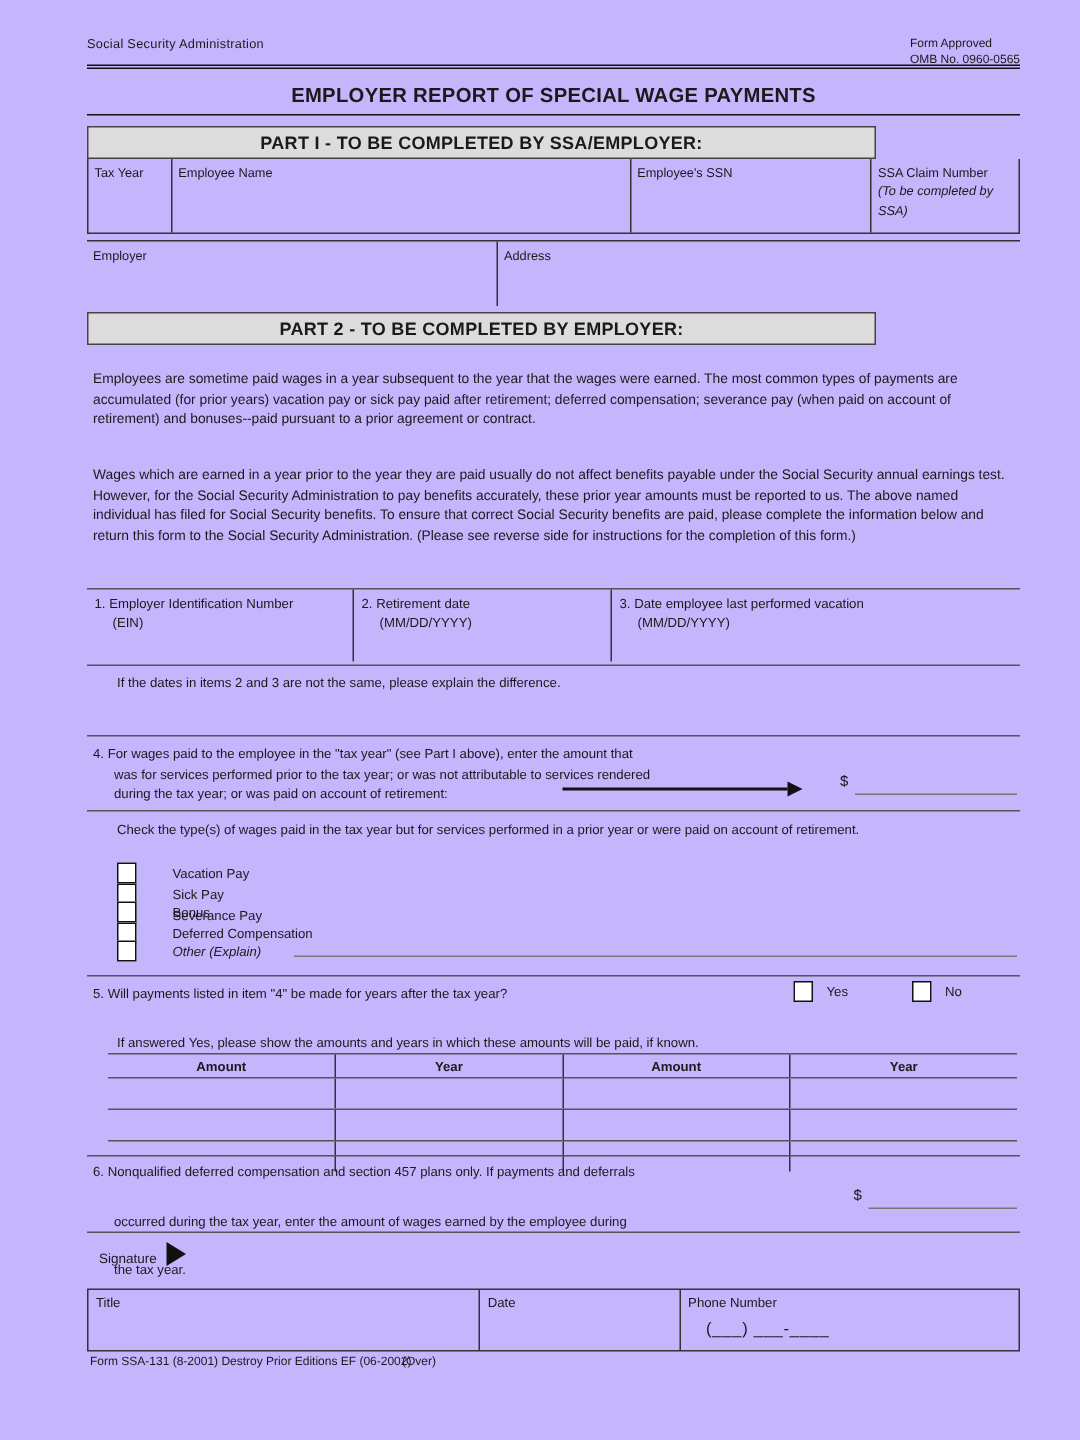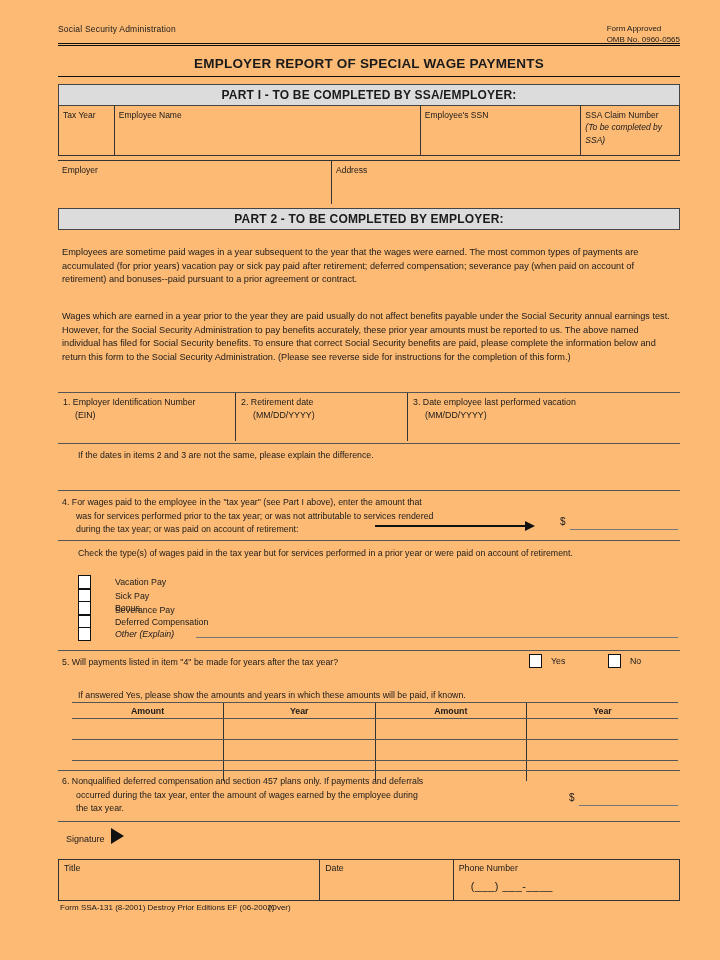--- a/index.html
+++ b/index.html
@@ -13,21 +13,21 @@
     font-family: "Liberation Sans", sans-serif;
     color: #1a1a1a;
     position: relative;
     overflow: hidden;
   }
   .page {
     position: absolute;
     left: 0; top: 0;
     width: 720px;
     height: 960px;
-    background: #fdba74;
+    background: #c4b5fd;
   }
 
   
   .masthead {
     position: absolute;
     left: 58px; top: 24px;
     width: 622px;
     display: flex;
     justify-content: space-between;
     align-items: flex-start;
@@ -65,21 +65,21 @@
     position: absolute;
     left: 58px; top: 76px;
     width: 622px;
     border-top: 1.2px solid #111;
   }
 
   
   .part-banner {
     position: absolute;
     left: 58px;
-    width: 622px;
+    width: 526px;
     height: 22px;
     background: #dcdcdc;
     border: 1px solid #444;
     box-sizing: border-box;
     display: flex;
     align-items: center;
     justify-content: center;
     font-size: 12px;
     font-weight: bold;
     letter-spacing: .2px;
@@ -299,21 +299,21 @@
   #hr-before-6 { top: 770px; }
 
   
   .item6 {
     position: absolute;
     left: 62px; top: 775px;
     width: 470px;
     font-size: 8.8px;
     line-height: 1.55;
   }
-  .item6 .ind { padding-left: 14px; }
+  .item6 .ind { padding-left: 14px; margin-top: 19px; }
   .dollar6 {
     position: absolute;
     left: 569px; top: 792px;
     font-size: 10px;
   }
   .blank6 {
     position: absolute;
     left: 579px; top: 805px;
     width: 99px;
     border-bottom: 1px solid #777;

